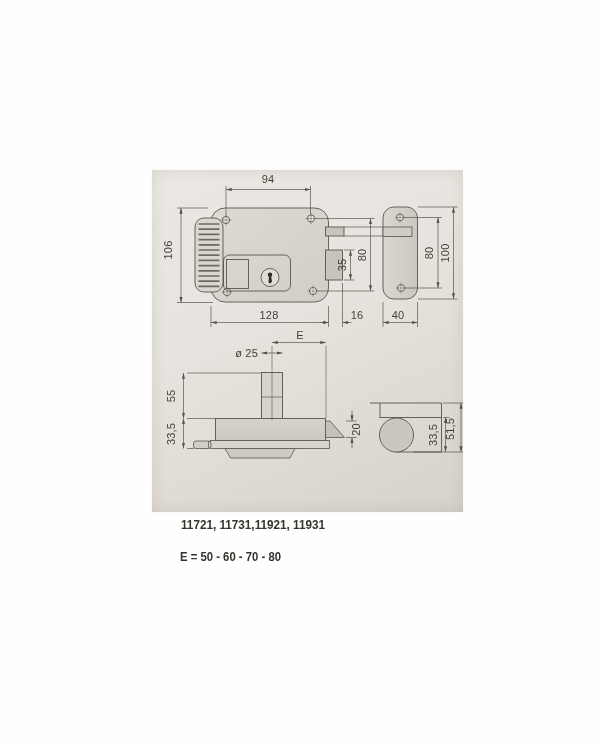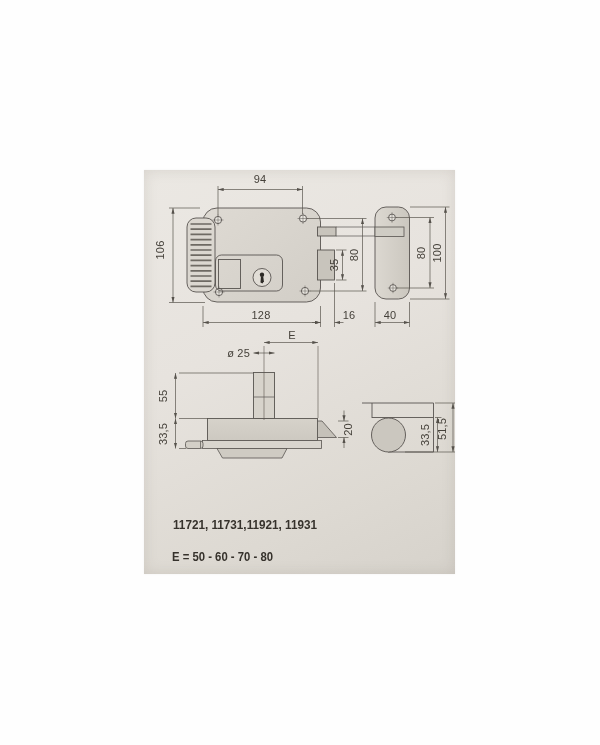--- a/index.html
+++ b/index.html
@@ -1,18 +1,18 @@
 <!DOCTYPE html>
 <html><head>
 <meta charset="utf-8">
 <style>
   html,body{margin:0;padding:0;background:#ffffff;}
   .canvas{position:relative;width:600px;height:745px;background:#fefefe;overflow:hidden;
           font-family:"Liberation Sans",sans-serif;}
-  .photo{position:absolute;left:144px;top:170px;width:311px;height:404px;
+  .photo{position:absolute;left:152px;top:170px;width:311px;height:342px;
          background:linear-gradient(155deg,#ebe8e3 0%,#e7e3de 40%,#ddd9d2 78%,#d6d2cb 100%);
          box-shadow:inset 0 0 14px rgba(120,112,100,0.18), 0 0 2px rgba(0,0,0,0.06);}
   .drawing{position:absolute;left:0;top:0;width:311px;height:404px;display:block;}
   svg text{font-family:"Liberation Sans",sans-serif;}
   .dim{font-size:11px;fill:#45413a;letter-spacing:.2px;}
   .big{font-weight:bold;fill:#36322c;}
 </style>
 </head>
 <body>
 

